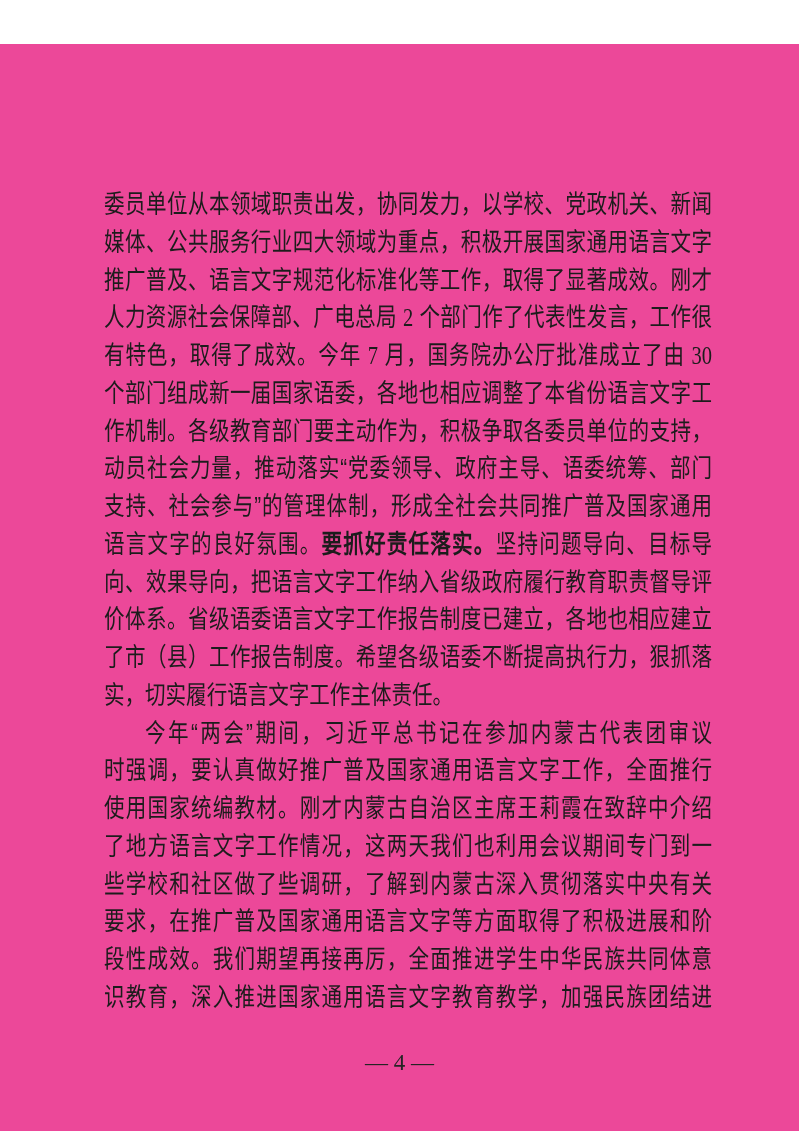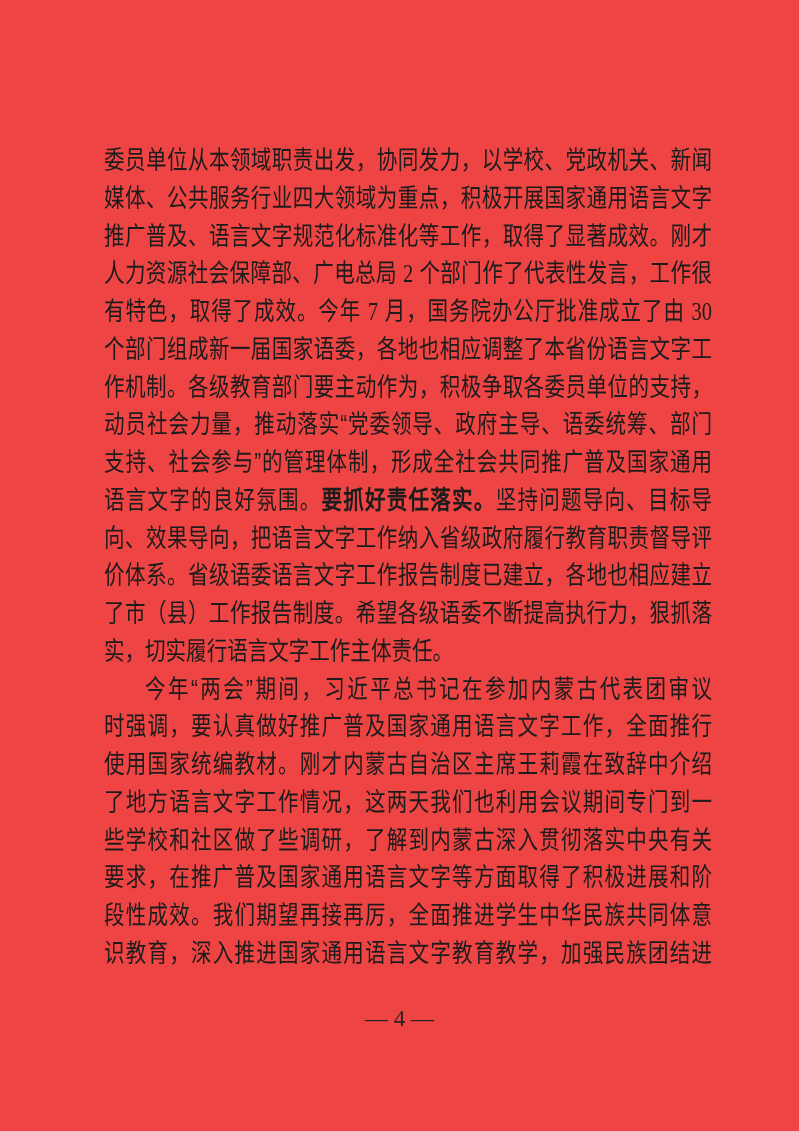--- a/index.html
+++ b/index.html
@@ -7,21 +7,22 @@
   body {
     position: relative;
     background: #ffffff;
     font-family: "Liberation Sans", sans-serif;
     color: #1c1c1c;
     overflow: hidden;
   }
   .page {
     position: absolute;
     inset: 0;
-    background: #ef4444;
+    background: #ec4899;
+    margin-top: 44px;
   }
   
   .text-block {
     position: absolute;
     left: 104px;
     top: 142px;
     width: 770px;
     transform: scaleX(0.7896);
     transform-origin: left top;
   }

